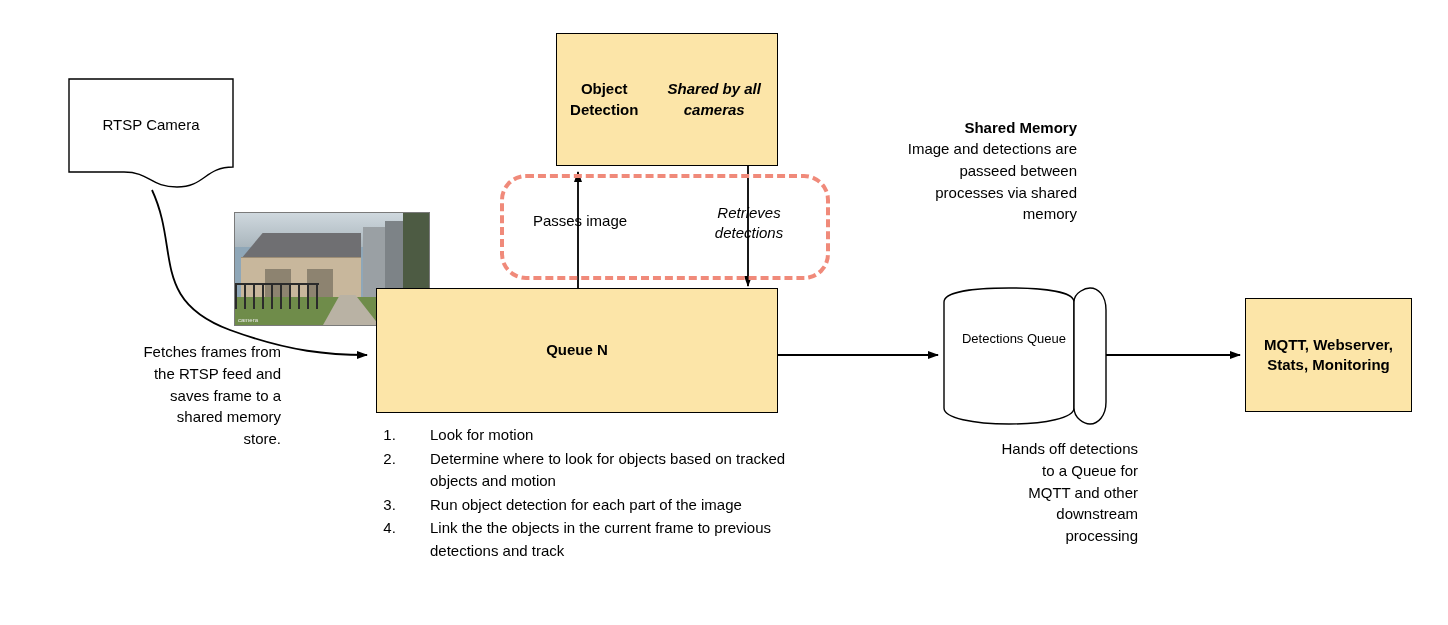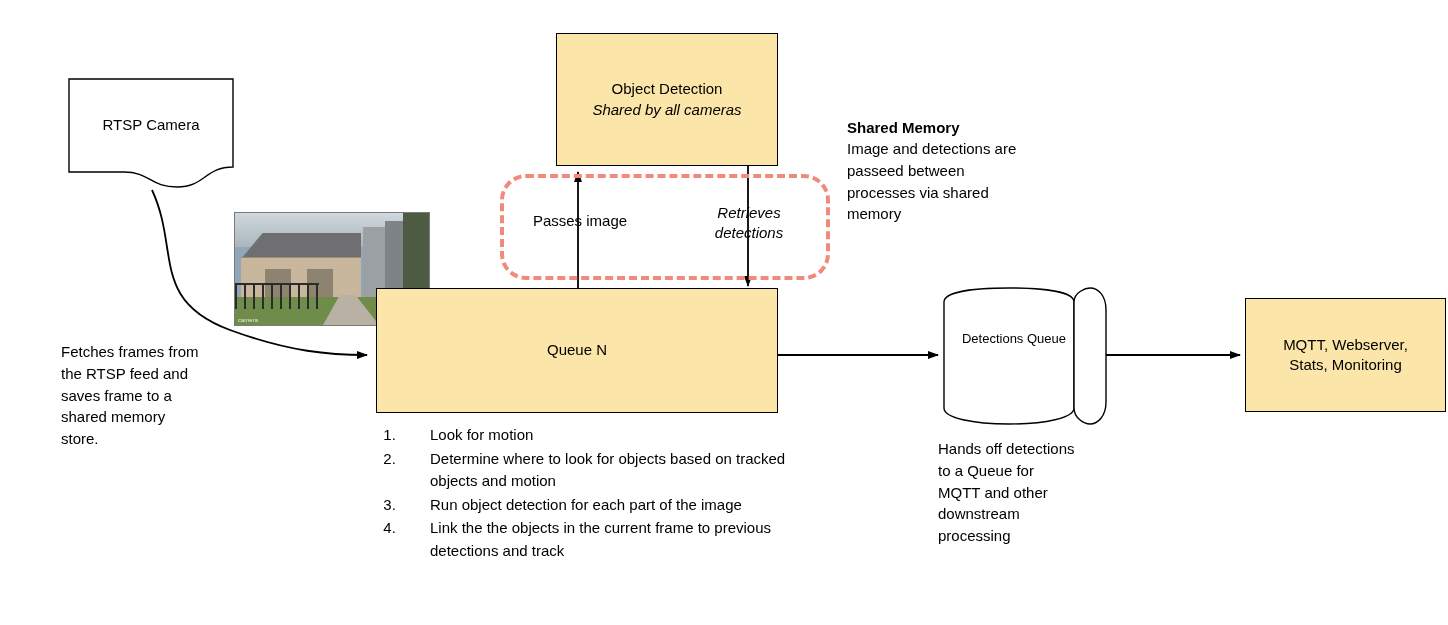--- a/index.html
+++ b/index.html
@@ -23,36 +23,37 @@
     left: 0;
     top: 0;
     width: 1448px;
     height: 625px;
     pointer-events: none;
   }
   .node {
     position: absolute;
     box-sizing: border-box;
     display: flex;
-    flex-direction: column;
+    flex-direction: row;
     align-items: center;
     justify-content: center;
     text-align: center;
     font-size: 15px;
     line-height: 1.35;
+    font-weight: bold;
   }
   .box-yellow {
     background: #fce5a8;
     border: 1px solid #000000;
   }
   .text-block {
     position: absolute;
     font-size: 15px;
     line-height: 1.45;
-    text-align: left;
+    text-align: right;
     white-space: pre-line;
   }
   .bold {
     font-weight: bold;
   }
   .italic {
     font-style: italic;
   }
   
   #rtsp-camera {
@@ -242,21 +243,21 @@
 
   <div class="node box-yellow" id="camera-n" style="left:376px; top:288px; width:402px; height:125px;">
     <div>Queue N</div>
   </div>
 
   <div id="detections-queue">
     <div class="q-label">Detections
 Queue</div>
   </div>
 
-  <div class="node box-yellow" id="downstream" style="left:1245px; top:298px; width:201px; height:114px;">
+  <div class="node box-yellow" id="downstream" style="left:1245px; top:298px; width:167px; height:114px;">
     <div style="white-space: pre-line;">MQTT, Webserver,
 Stats, Monitoring</div>
   </div>
 
   <div class="text-block bold" style="left:847px; top:117px; width:230px;">Shared Memory</div>
   <div class="text-block" style="left:847px; top:138px; width:230px;">Image and detections are
 passeed between
 processes via shared
 memory</div>
 

